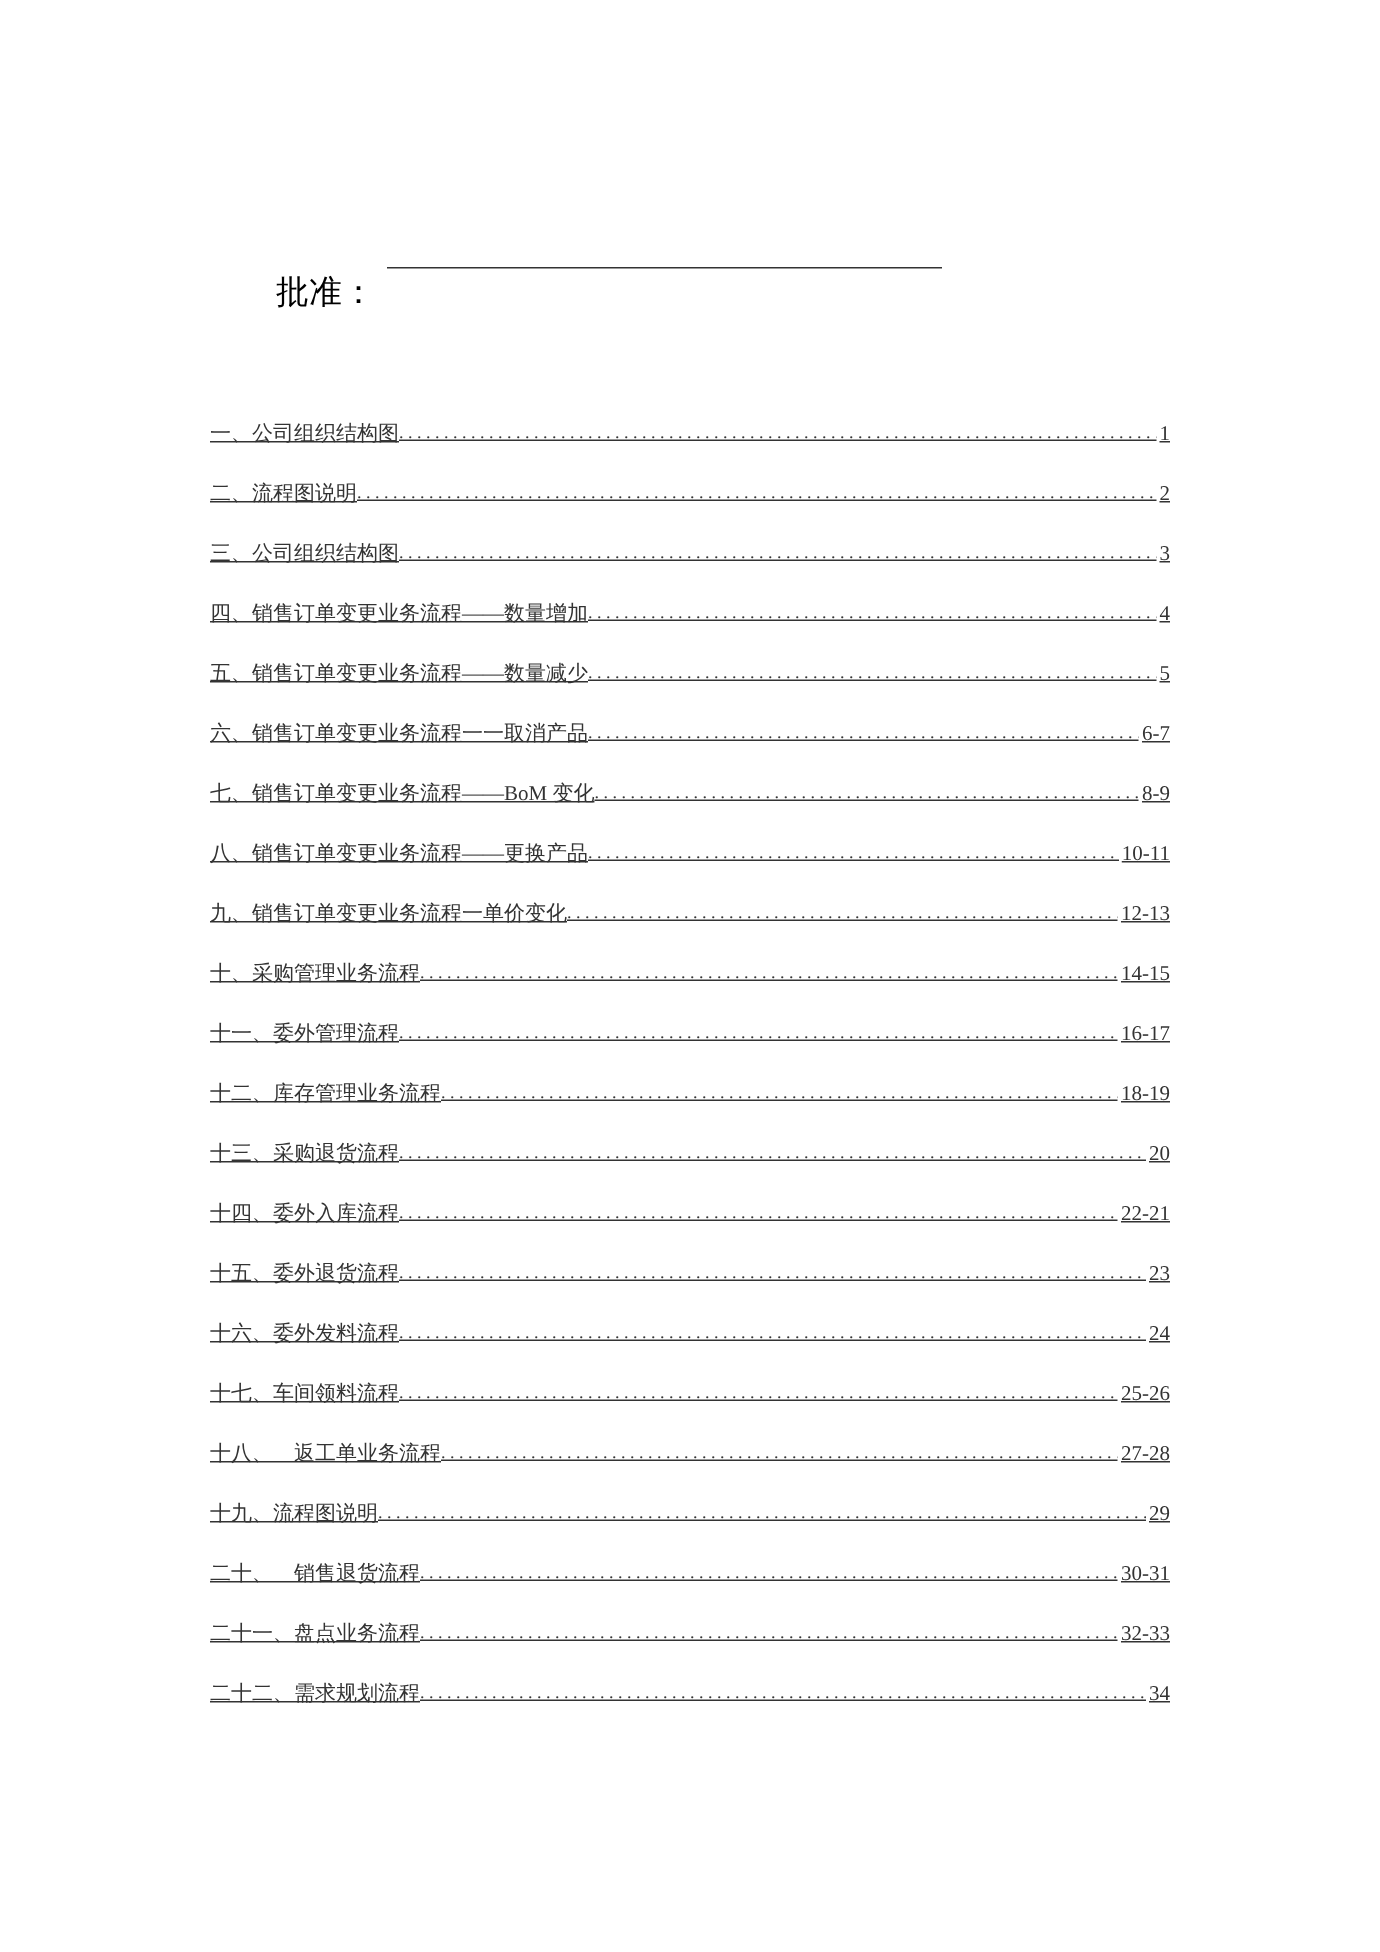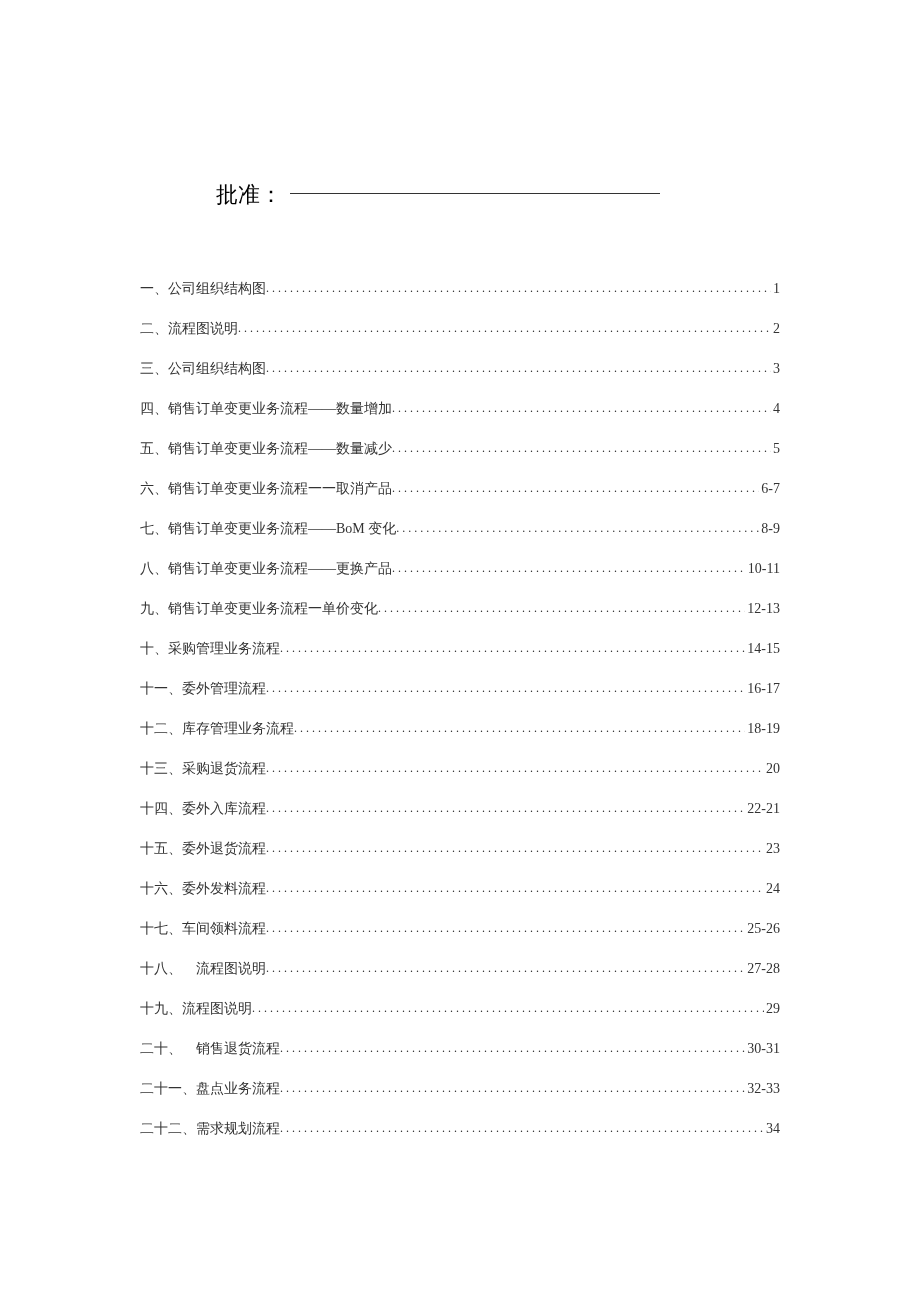--- a/index.html
+++ b/index.html
@@ -10,40 +10,41 @@
     body {
       width: 920px;
       height: 1301px;
       background: #ffffff;
       font-family: "SimSun", "宋体", serif;
       color: #333333;
       padding: 180px 140px 100px 140px;
     }
     .approval-line {
       display: flex;
-      align-items: center;
-      margin-left: 76px;
+      align-items: flex-start;
+      margin-left: 44px;
       margin-bottom: 70px;
     }
     .approval-label {
       font-size: 22px;
       font-weight: normal;
       color: #000000;
     }
     .approval-underline {
       flex: 1;
       border-bottom: 1px solid #333333;
       margin-left: 8px;
       max-width: 370px;
       height: 1px;
       position: relative;
       top: -2px;
     }
     .toc {
       width: 100%;
+      text-decoration: underline;
     }
     .toc-entry {
       display: flex;
       align-items: baseline;
       font-size: 14px;
       color: #333333;
       margin-bottom: 22px;
       white-space: nowrap;
     }
     .toc-title {
@@ -154,21 +155,21 @@
     <span class="toc-title">十六、委外发料流程</span>
     <span class="toc-dots"></span>
     <span class="toc-page">24</span>
   </div>
   <div class="toc-entry">
     <span class="toc-title">十七、车间领料流程 </span>
     <span class="toc-dots"></span>
     <span class="toc-page">25-26</span>
   </div>
   <div class="toc-entry">
-    <span class="toc-title">十八、　流程图说明</span>
+    <span class="toc-title">十八、　返工单业务流程</span>
     <span class="toc-dots"></span>
     <span class="toc-page">27-28</span>
   </div>
   <div class="toc-entry">
     <span class="toc-title">十九、流程图说明 </span>
     <span class="toc-dots"></span>
     <span class="toc-page">29</span>
   </div>
   <div class="toc-entry">
     <span class="toc-title">二十、　销售退货流程</span>

